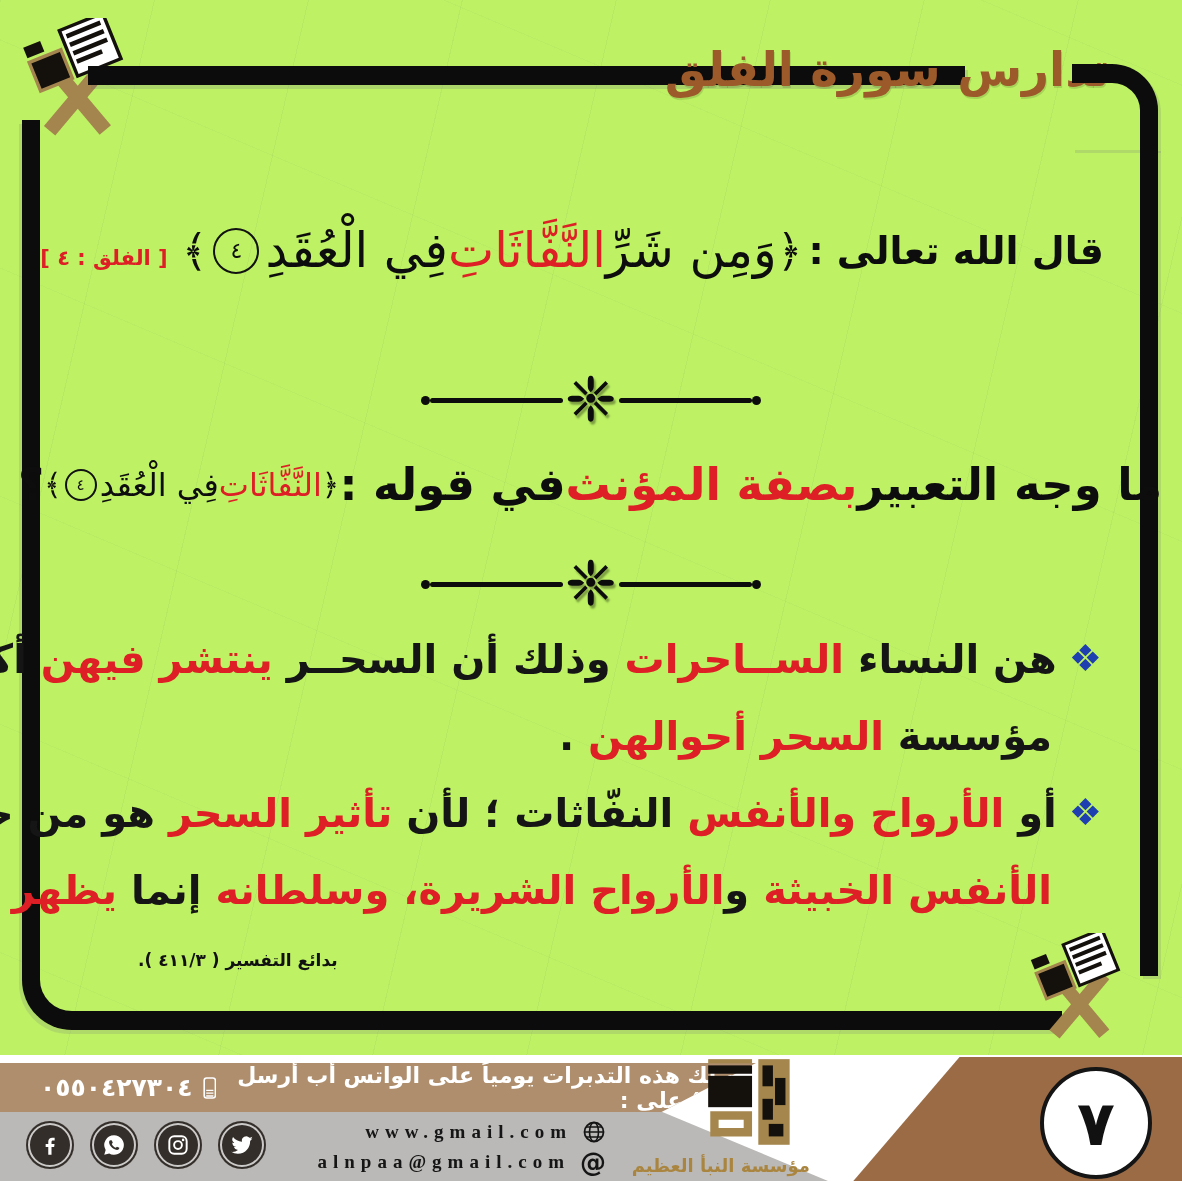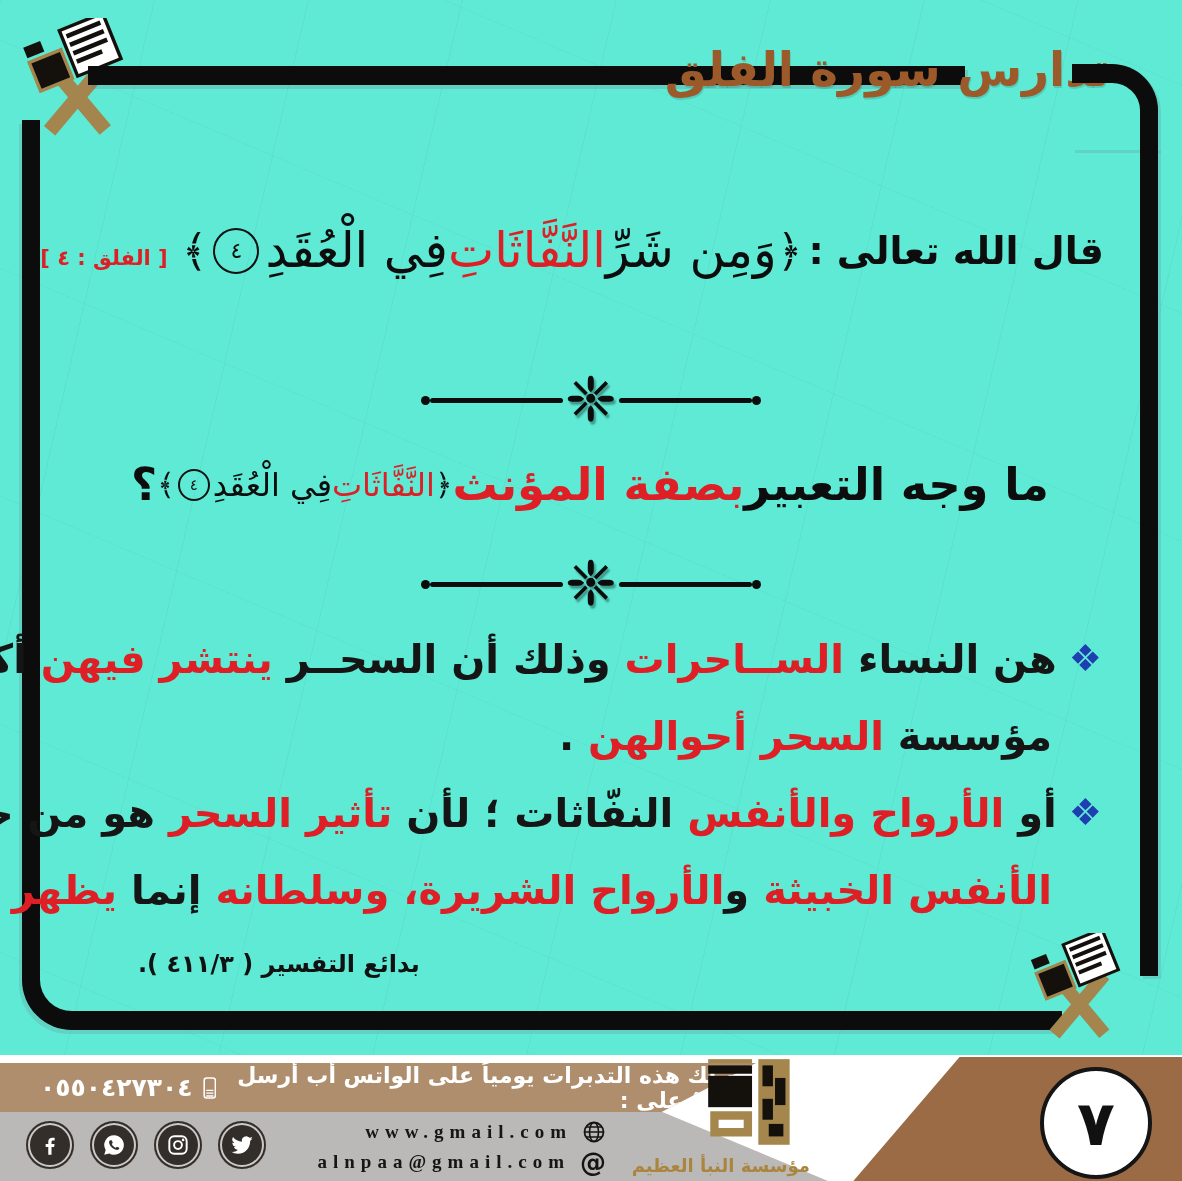--- a/index.html
+++ b/index.html
@@ -1,18 +1,18 @@
 <!DOCTYPE html>
 <html lang="ar"><head>
 <meta charset="utf-8">
 <style>
   html,body{margin:0;padding:0;background:#ffffff;}
   .page{
     position:relative;width:1182px;height:1181px;overflow:hidden;
-    background:#5eead4;
+    background:#bef264;
     font-family:"DejaVu Sans",sans-serif;
   }
   
   .page::before{
     content:"";position:absolute;inset:0;pointer-events:none;
     background:
       repeating-linear-gradient(103deg, rgba(60,60,90,0.05) 0 1px, transparent 1px 150px),
       repeating-linear-gradient(23deg, rgba(60,60,90,0.035) 0 1px, transparent 1px 210px);
   }
 
@@ -79,21 +79,21 @@
   }
 
   
   .answers{position:absolute;right:80px;top:636px;width:1026px;direction:rtl;}
   .answer-line{font-size:40px;font-weight:bold;text-align:right;height:77px;
     letter-spacing:-1px;white-space:nowrap;}
   .answer-line.cont{padding-right:50px;}
   .diamond{color:#1e3faf;font-size:37px;margin-left:12px;vertical-align:2px;}
 
   .citation{position:absolute;left:138px;top:950px;direction:rtl;
-    font-size:24px;font-weight:bold;color:#111;}
+    font-size:17px;font-weight:bold;color:#111;}
 
   
   .footer{position:absolute;left:0;top:1055px;width:1182px;height:126px;background:#fff;}
   .f-brown{position:absolute;right:0;top:2px;width:332px;height:124px;background:#9a6b45;
     clip-path:polygon(33% 0,100% 0,100% 100%,1% 100%);}
   .f-circle{position:absolute;left:1040px;top:12px;width:104px;height:104px;background:#fff;
     border:4px solid #151515;border-radius:50%;display:flex;align-items:center;justify-content:center;
     font-size:62px;font-weight:bold;color:#111;}
   .f-tan{position:absolute;left:0;top:8px;width:756px;height:49px;background:#ae8e6d;
     clip-path:polygon(0 0,100% 0,87.5% 100%,0 100%);
@@ -155,20 +155,21 @@
     <span class="dot"></span>
     <span class="line"></span>
     <span class="orn">❈</span>
     <span class="line"></span>
     <span class="dot"></span>
   </div>
 
   <div class="question-row">
       <span style="color: rgb(13, 13, 13);">ما وجه التعبير </span>
       <span style="color: rgb(222, 31, 38);">بصفة المؤنث </span>
+      <span style="color: rgb(13, 13, 13);">في قوله : </span>
       <span class="qb2" style="color: rgb(13, 13, 13);">﴿ </span>
       <span class="q2" style="color: rgb(222, 31, 38);">النَّفَّاثَاتِ </span>
       <span class="q2" style="color: rgb(13, 13, 13);">فِي الْعُقَدِ </span>
       <span class="ayah2" style="color: rgb(13, 13, 13);">٤</span>
       <span class="qb2" style="color: rgb(13, 13, 13);"> ﴾ </span>
       <span style="color: rgb(13, 13, 13);">؟</span>
     </div>
 
   <div class="divider d2">
     <span class="dot"></span>

